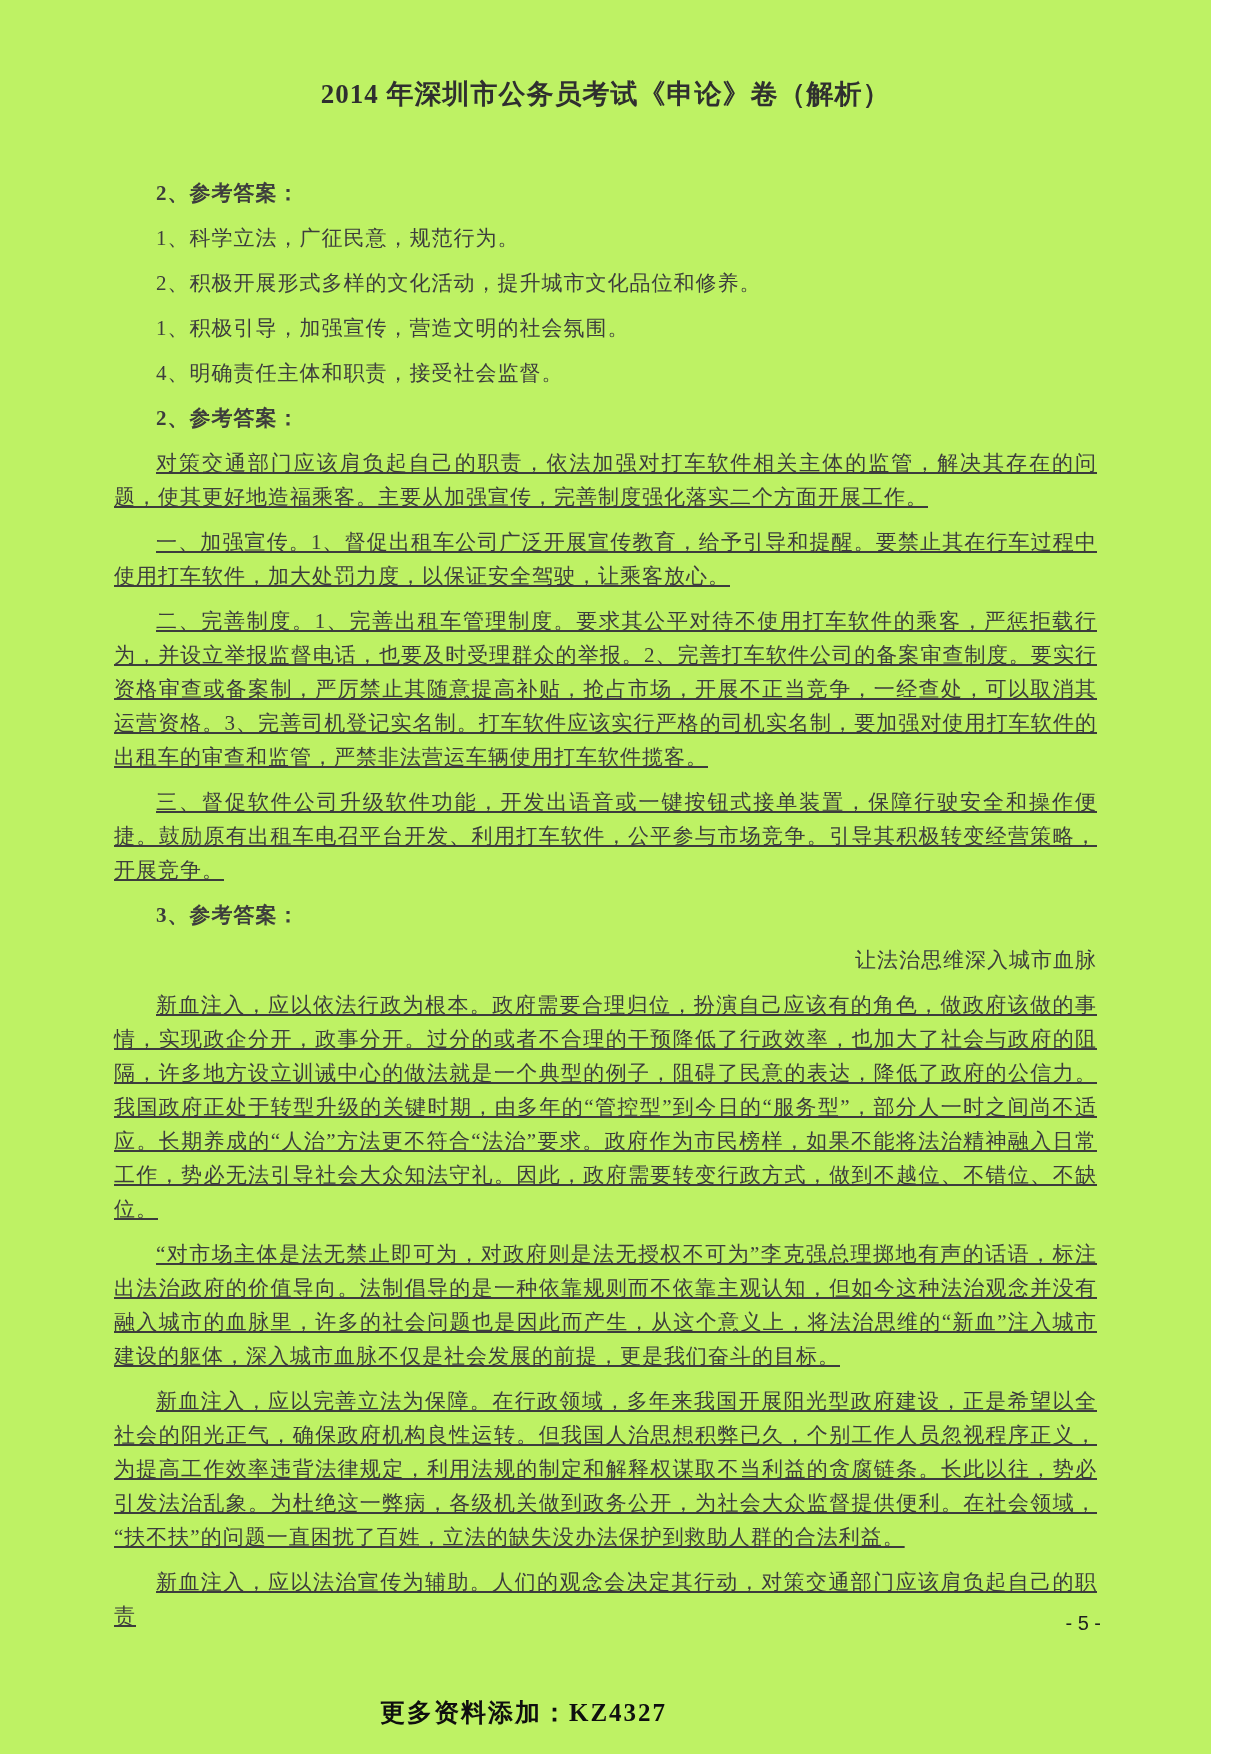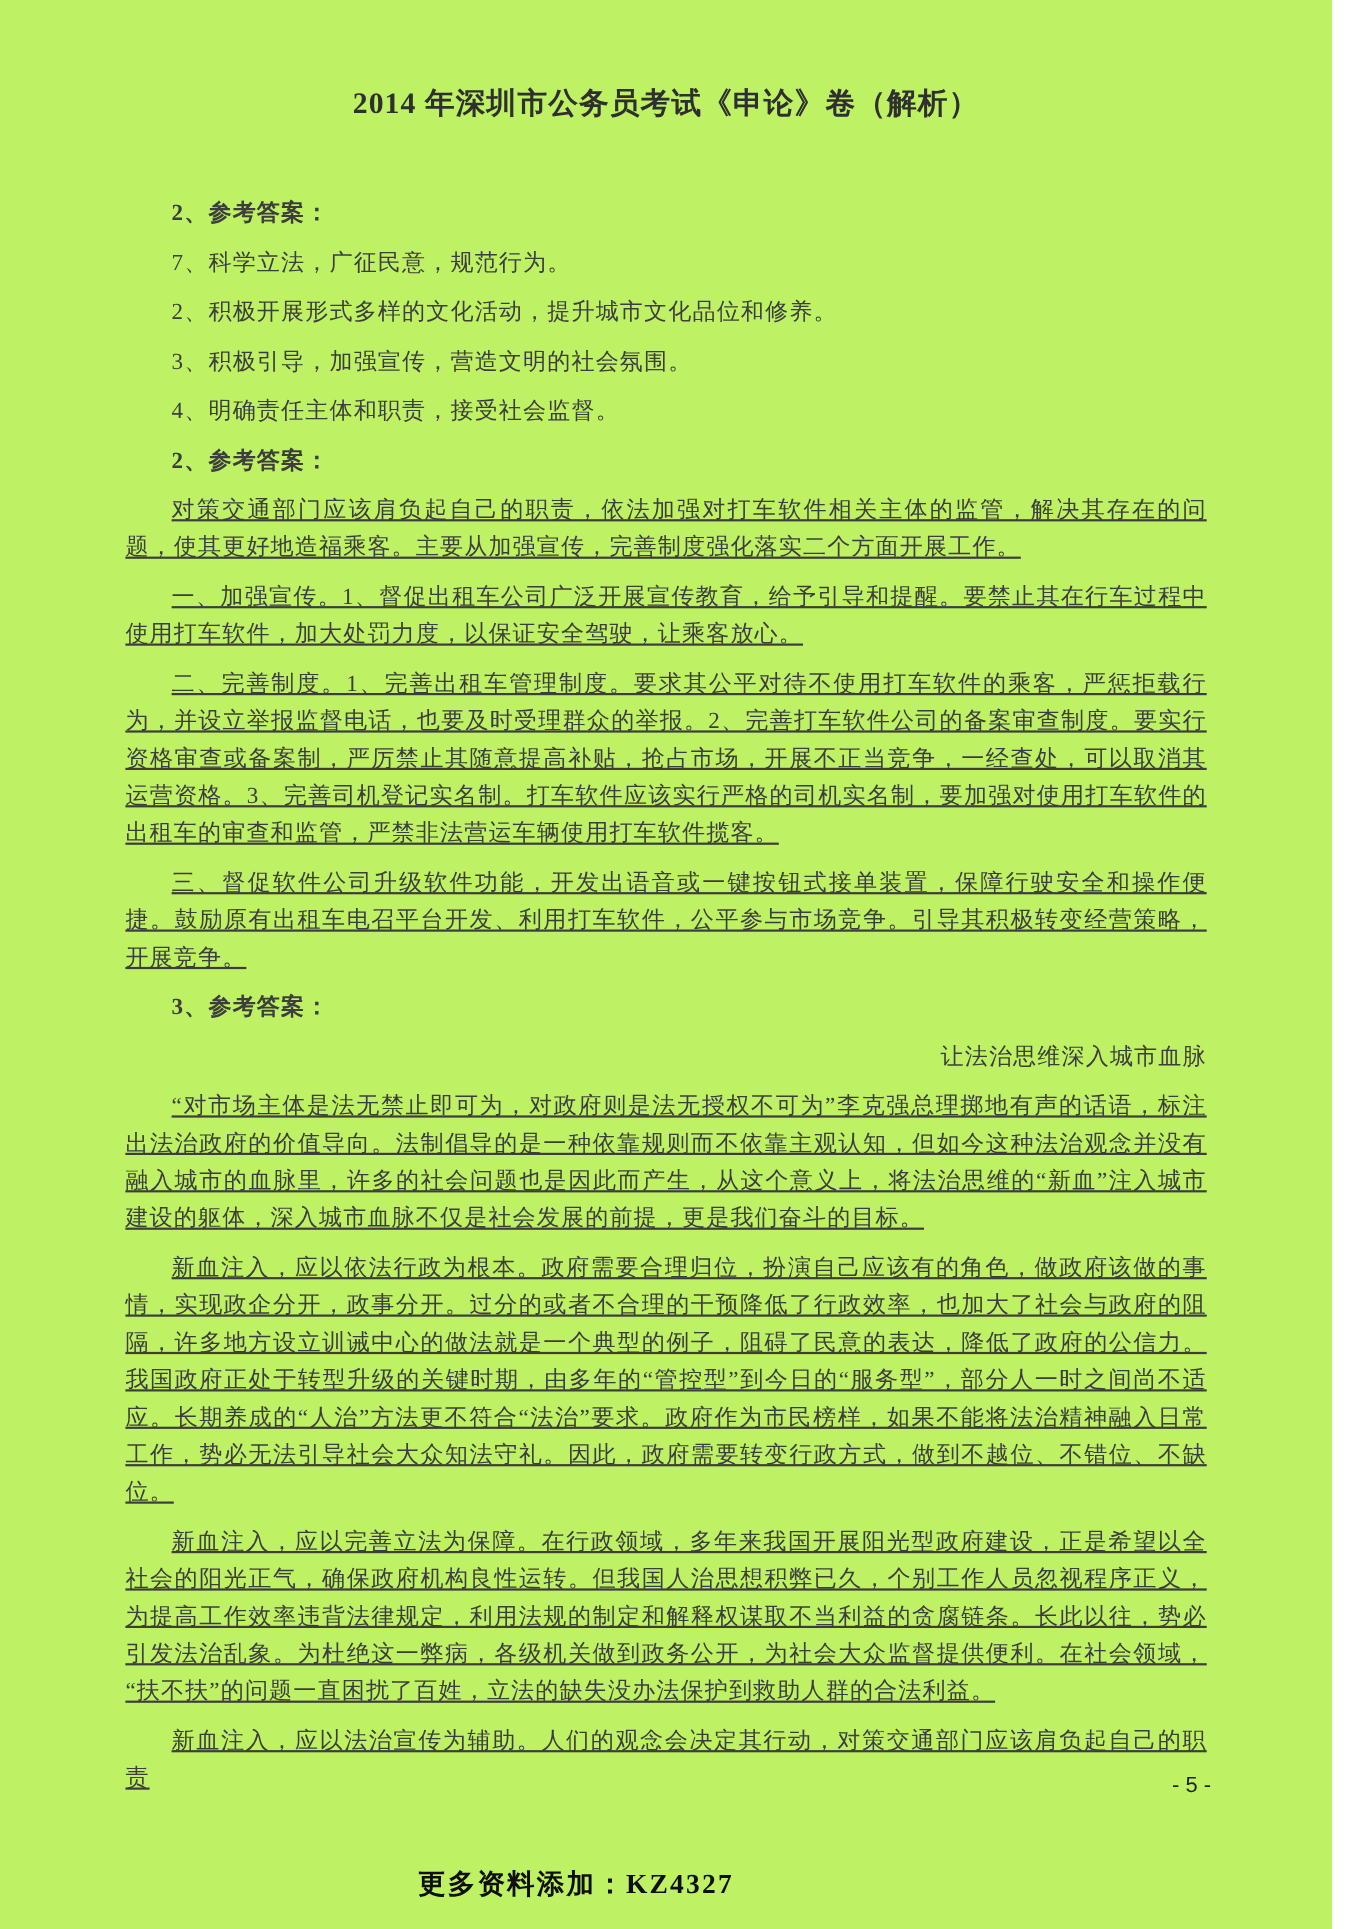--- a/index.html
+++ b/index.html
@@ -73,39 +73,39 @@
 </head>
 <body>
 
 <div class="page">
   <div class="content">
 
     <h1 class="doc-title">2014 年深圳市公务员考试《申论》卷（解析）</h1>
 
     <section>
       <p class="heading">2、参考答案：</p>
-      <p class="item">7、科学立法，广征民意，规范行为。</p>
+      <p class="item">1、科学立法，广征民意，规范行为。</p>
       <p class="item">2、积极开展形式多样的文化活动，提升城市文化品位和修养。</p>
-      <p class="item">3、积极引导，加强宣传，营造文明的社会氛围。</p>
+      <p class="item">1、积极引导，加强宣传，营造文明的社会氛围。</p>
       <p class="item">4、明确责任主体和职责，接受社会监督。</p>
     </section>
 
     <section>
       <p class="heading">2、参考答案：</p>
       <p class="para">对策交通部门应该肩负起自己的职责，依法加强对打车软件相关主体的监管，解决其存在的问题，使其更好地造福乘客。主要从加强宣传，完善制度强化落实二个方面开展工作。</p>
       <p class="para">一、加强宣传。1、督促出租车公司广泛开展宣传教育，给予引导和提醒。要禁止其在行车过程中使用打车软件，加大处罚力度，以保证安全驾驶，让乘客放心。</p>
       <p class="para">二、完善制度。1、完善出租车管理制度。要求其公平对待不使用打车软件的乘客，严惩拒载行为，并设立举报监督电话，也要及时受理群众的举报。2、完善打车软件公司的备案审查制度。要实行资格审查或备案制，严厉禁止其随意提高补贴，抢占市场，开展不正当竞争，一经查处，可以取消其运营资格。3、完善司机登记实名制。打车软件应该实行严格的司机实名制，要加强对使用打车软件的出租车的审查和监管，严禁非法营运车辆使用打车软件揽客。</p>
       <p class="para">三、督促软件公司升级软件功能，开发出语音或一键按钮式接单装置，保障行驶安全和操作便捷。鼓励原有出租车电召平台开发、利用打车软件，公平参与市场竞争。引导其积极转变经营策略，开展竞争。</p>
     </section>
 
     <section>
       <p class="heading">3、参考答案：</p>
       <p class="essay-title">让法治思维深入城市血脉</p>
+      <p class="para">新血注入，应以依法行政为根本。政府需要合理归位，扮演自己应该有的角色，做政府该做的事情，实现政企分开，政事分开。过分的或者不合理的干预降低了行政效率，也加大了社会与政府的阻隔，许多地方设立训诫中心的做法就是一个典型的例子，阻碍了民意的表达，降低了政府的公信力。我国政府正处于转型升级的关键时期，由多年的“管控型”到今日的“服务型”，部分人一时之间尚不适应。长期养成的“人治”方法更不符合“法治”要求。政府作为市民榜样，如果不能将法治精神融入日常工作，势必无法引导社会大众知法守礼。因此，政府需要转变行政方式，做到不越位、不错位、不缺位。</p>
       <p class="para">“对市场主体是法无禁止即可为，对政府则是法无授权不可为”李克强总理掷地有声的话语，标注出法治政府的价值导向。法制倡导的是一种依靠规则而不依靠主观认知，但如今这种法治观念并没有融入城市的血脉里，许多的社会问题也是因此而产生，从这个意义上，将法治思维的“新血”注入城市建设的躯体，深入城市血脉不仅是社会发展的前提，更是我们奋斗的目标。</p>
-      <p class="para">新血注入，应以依法行政为根本。政府需要合理归位，扮演自己应该有的角色，做政府该做的事情，实现政企分开，政事分开。过分的或者不合理的干预降低了行政效率，也加大了社会与政府的阻隔，许多地方设立训诫中心的做法就是一个典型的例子，阻碍了民意的表达，降低了政府的公信力。我国政府正处于转型升级的关键时期，由多年的“管控型”到今日的“服务型”，部分人一时之间尚不适应。长期养成的“人治”方法更不符合“法治”要求。政府作为市民榜样，如果不能将法治精神融入日常工作，势必无法引导社会大众知法守礼。因此，政府需要转变行政方式，做到不越位、不错位、不缺位。</p>
       <p class="para">新血注入，应以完善立法为保障。在行政领域，多年来我国开展阳光型政府建设，正是希望以全社会的阳光正气，确保政府机构良性运转。但我国人治思想积弊已久，个别工作人员忽视程序正义，为提高工作效率违背法律规定，利用法规的制定和解释权谋取不当利益的贪腐链条。长此以往，势必引发法治乱象。为杜绝这一弊病，各级机关做到政务公开，为社会大众监督提供便利。在社会领域，“扶不扶”的问题一直困扰了百姓，立法的缺失没办法保护到救助人群的合法利益。</p>
       <p class="para">新血注入，应以法治宣传为辅助。人们的观念会决定其行动，对策交通部门应该肩负起自己的职责</p>
     </section>
 
   </div>
 
   <div class="page-number">- 5 -</div>
   <div class="footer">更多资料添加：KZ4327</div>
 </div>
 

